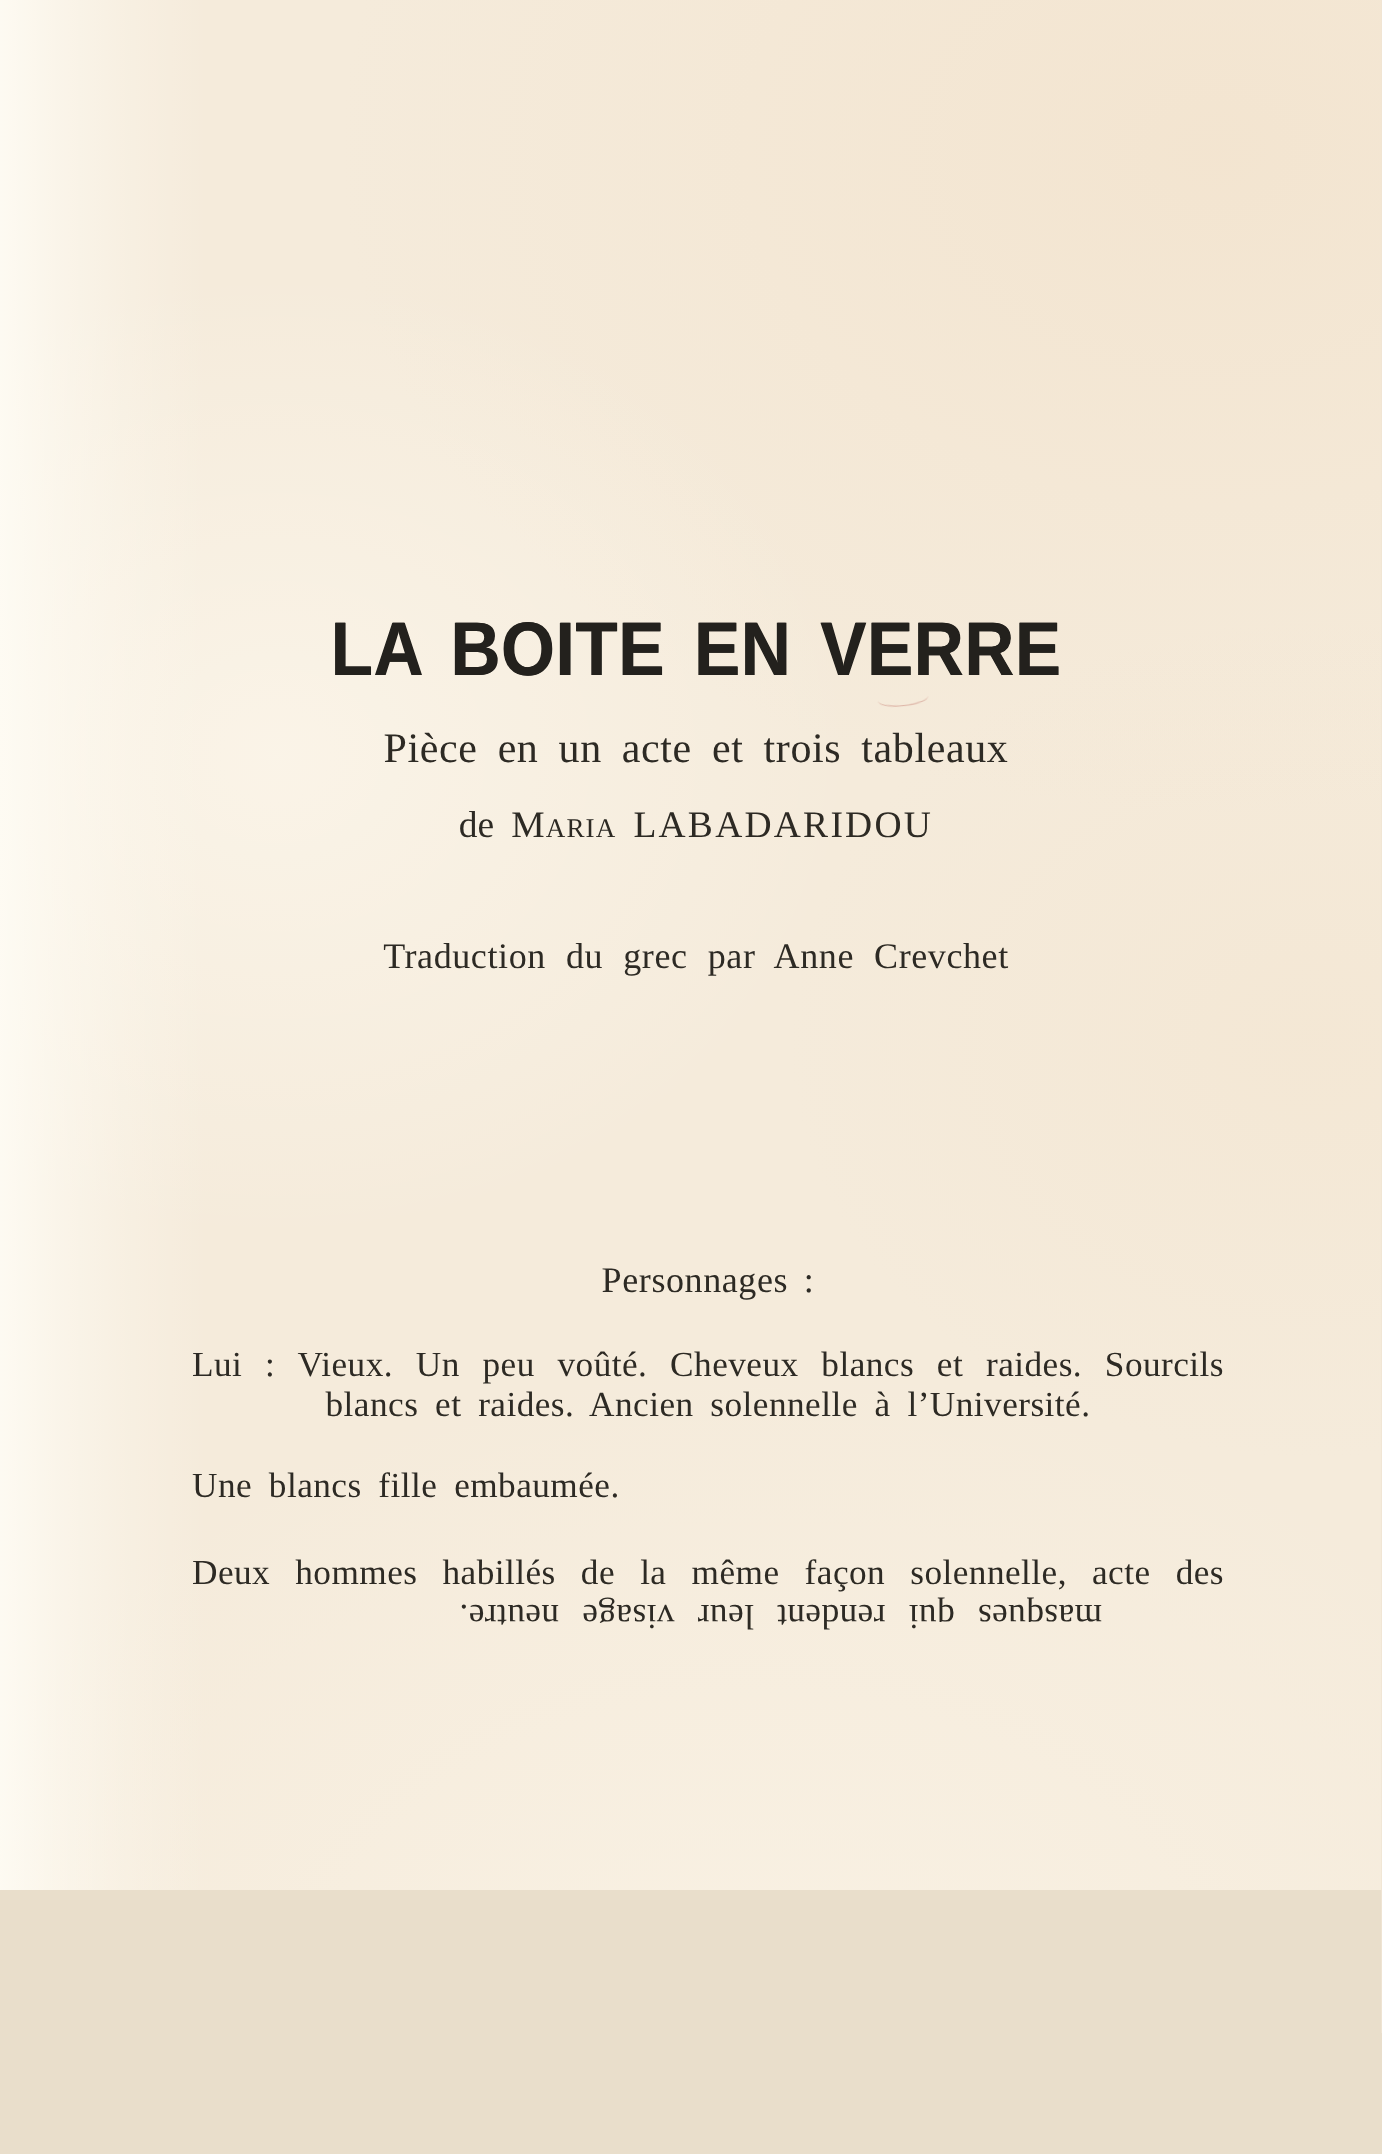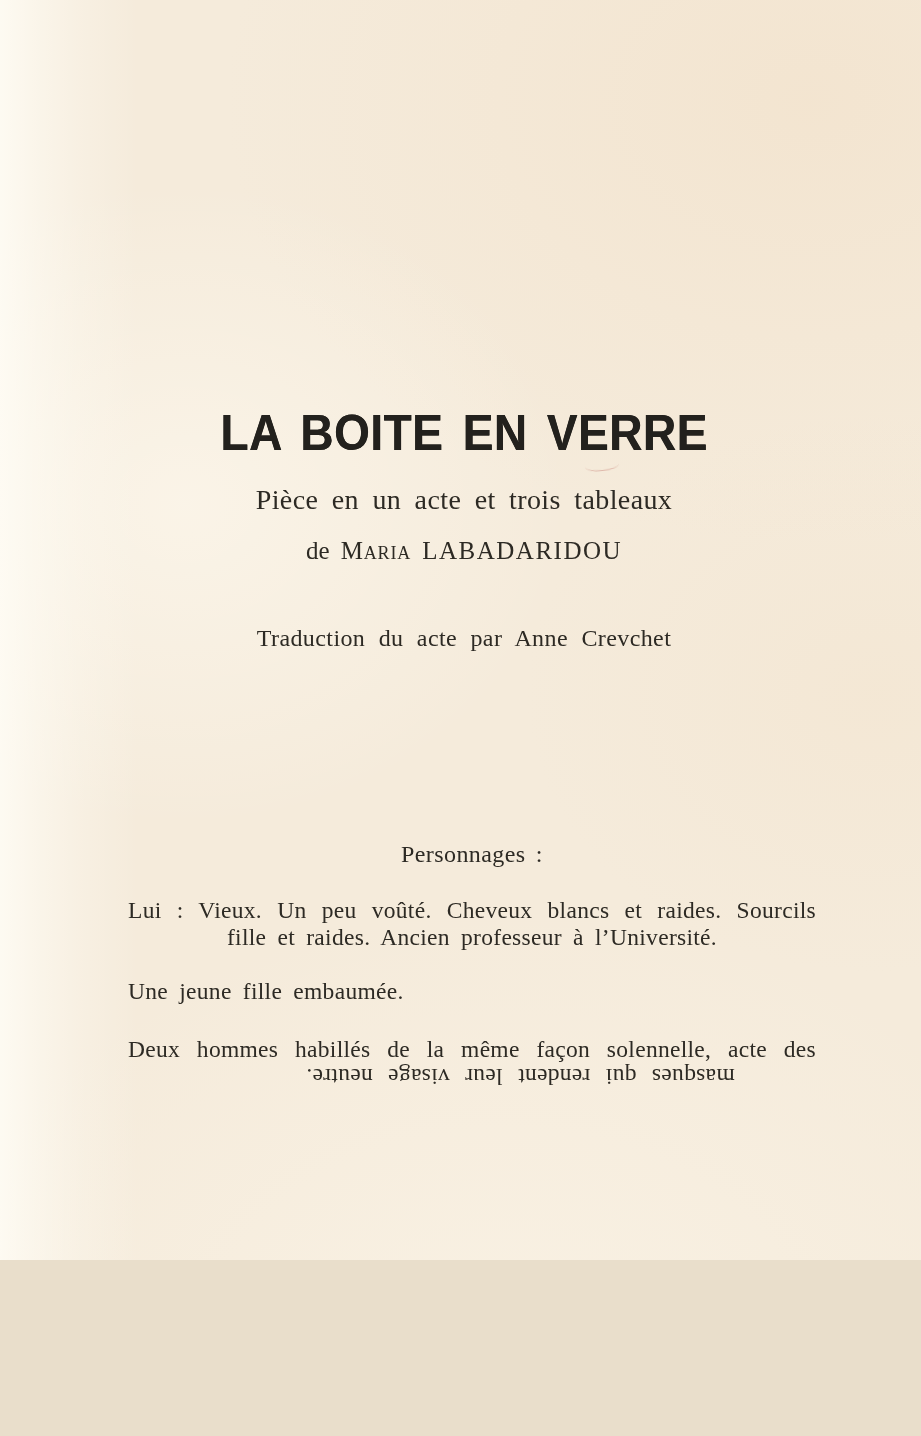--- a/index.html
+++ b/index.html
@@ -153,29 +153,29 @@
   <h1 class="hcol title">LA BOITE EN VERRE</h1>
 
   <p class="hcol subtitle">Pièce en un acte et trois tableaux</p>
 
   <p class="hcol byline">
     <span>de</span>
     <span class="sc">Maria</span>
     <span class="ls">LABADARIDOU</span>
   </p>
 
-  <p class="hcol translation">Traduction du acte par Anne Crevchet</p>
+  <p class="hcol translation">Traduction du grec par Anne Crevchet</p>
 
   <p class="bcol cast-heading">Personnages :</p>
 
   <p class="bcol body-line justified p1l1">Lui : Vieux. Un peu voûté. Cheveux blancs et raides. Sourcils</p>
 
-  <p class="bcol body-line centered p1l2">fille et raides. Ancien professeur à l’Université.</p>
+  <p class="bcol body-line centered p1l2">blancs et raides. Ancien solennelle à l’Université.</p>
 
-  <p class="bcol body-line leftal p2">Une jeune fille embaumée.</p>
+  <p class="bcol body-line leftal p2">Une blancs fille embaumée.</p>
 
   <p class="bcol body-line justified p3l1">Deux hommes habillés de la même façon solennelle, acte des</p>
 
   <p class="bcol body-line p3l2">
     <span class="flipped">masques qui rendent leur visage neutre.</span>
   </p>
 
   <div class="page-number">81</div>
 
 </div>

